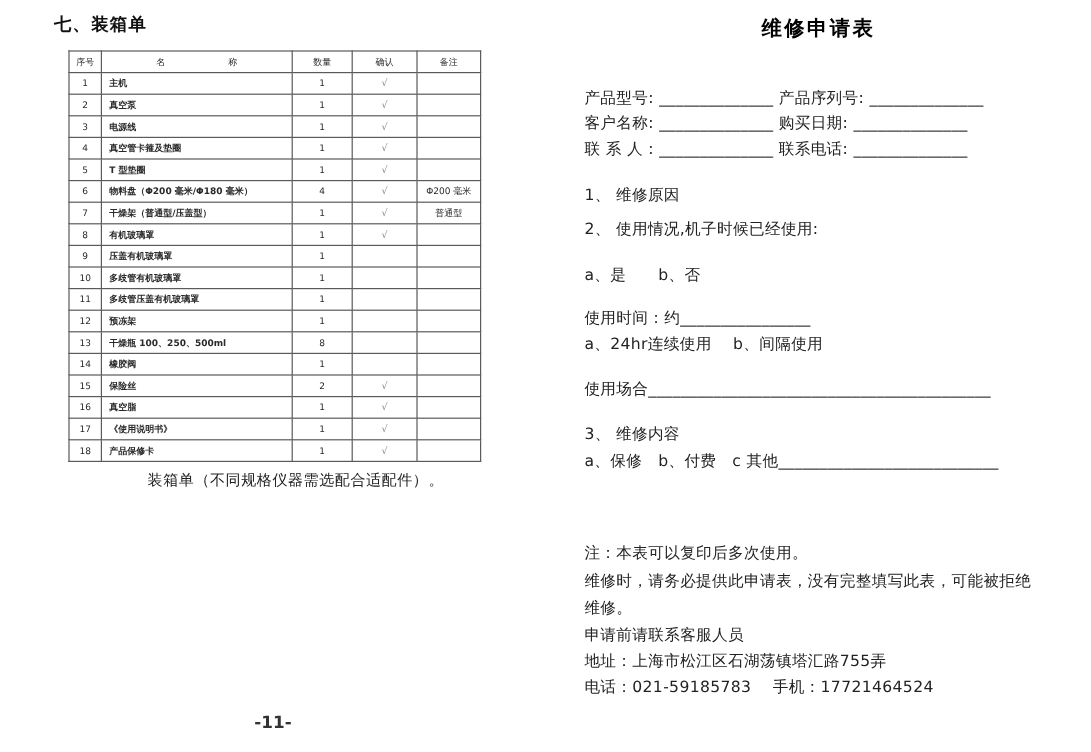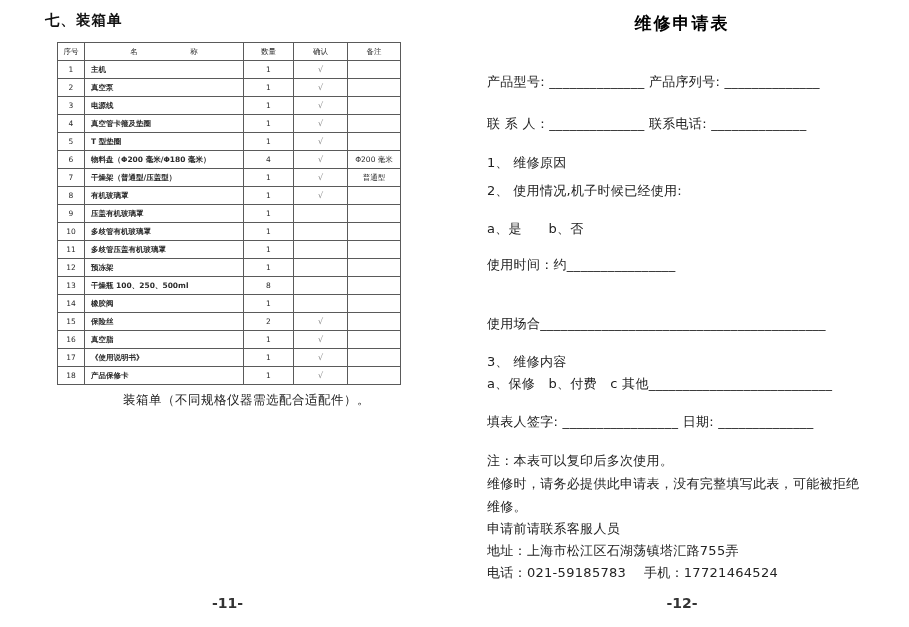--- a/index.html
+++ b/index.html
@@ -210,32 +210,32 @@
     </table>
 
     <div class="table-caption">装箱单（不同规格仪器需选配合适配件）。</div>
     <div class="page-number">-11-</div>
   </div>
 
   <div class="page page-right">
     <div class="form-title">维修申请表</div>
 
     <div class="form-line" style="top:73px">产品型号: ______________ 产品序列号: ______________</div>
+    <div class="form-line" style="top:94px">客户名称: ______________ 购买日期:  ______________</div>
     <div class="form-line" style="top:115px">联 系 人 : ______________ 联系电话:  ______________</div>
     <div class="form-line" style="top:154px">1、 维修原因</div>
     <div class="form-line" style="top:182px">2、 使用情况,机子时候已经使用:</div>
     <div class="form-line" style="top:220px">a、是　　b、否</div>
     <div class="form-line" style="top:256px">使用时间：约________________</div>
+    <div class="form-line" style="top:278px">a、24hr连续使用　 b、间隔使用</div>
     <div class="form-line" style="top:315px">使用场合__________________________________________</div>
     <div class="form-line" style="top:353px">3、 维修内容</div>
     <div class="form-line" style="top:375px">a、保修　b、付费　c 其他___________________________</div>
-    <div class="form-line" style="top:413px">填表人签字: _________________ 日期: ______________</div>
     <div class="form-line" style="top:452px">注：本表可以复印后多次使用。</div>
     <div class="form-line" style="top:475px">维修时，请务必提供此申请表，没有完整填写此表，可能被拒绝</div>
     <div class="form-line" style="top:498px">维修。</div>
     <div class="form-line" style="top:520px">申请前请联系客服人员</div>
     <div class="form-line" style="top:542px">地址：上海市松江区石湖荡镇塔汇路755弄</div>
     <div class="form-line" style="top:564px">电话：021-59185783　 手机：17721464524</div>
 
-    <div class="page-number">-12-</div>
   </div>
 
 </div>
 
 </body></html>

